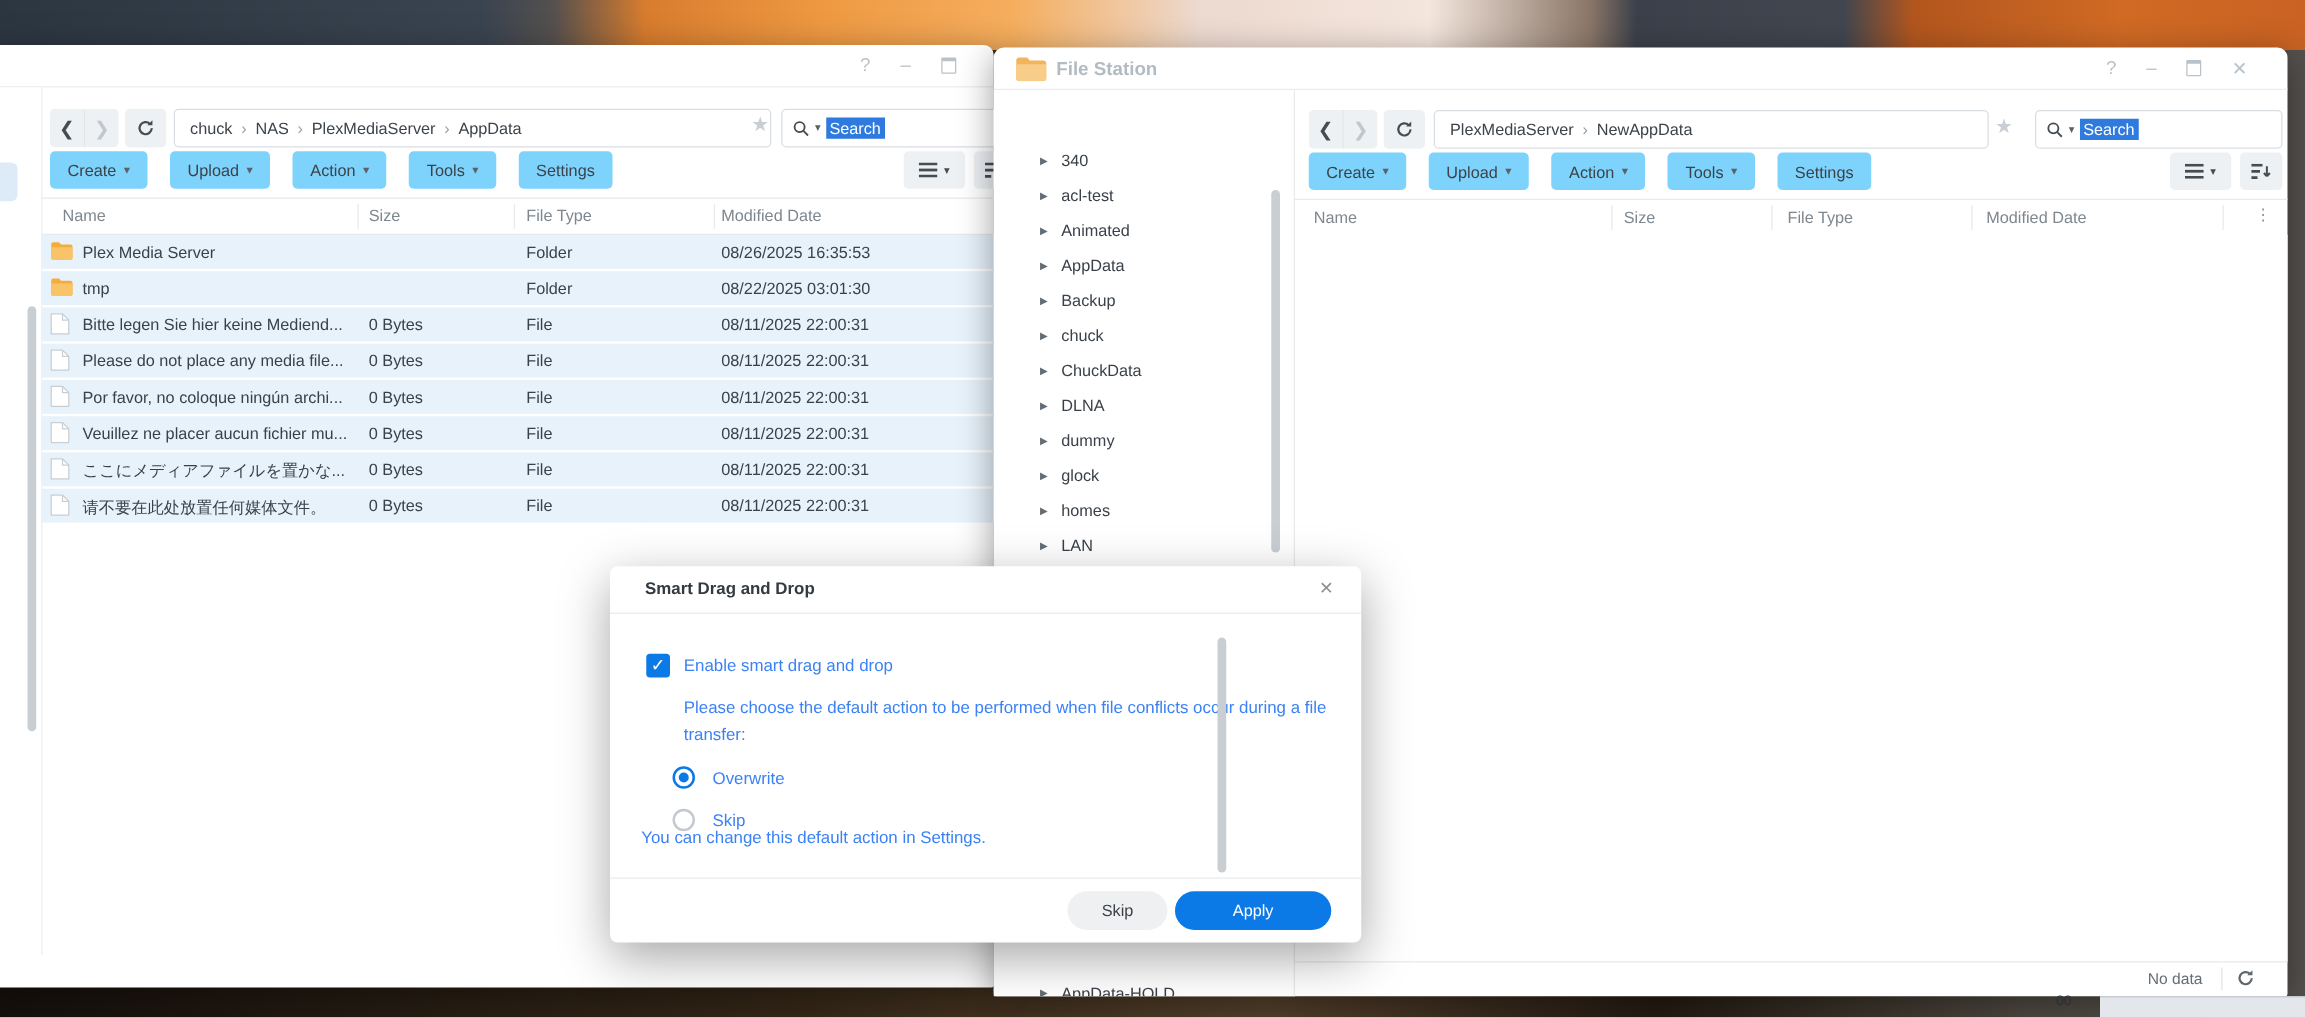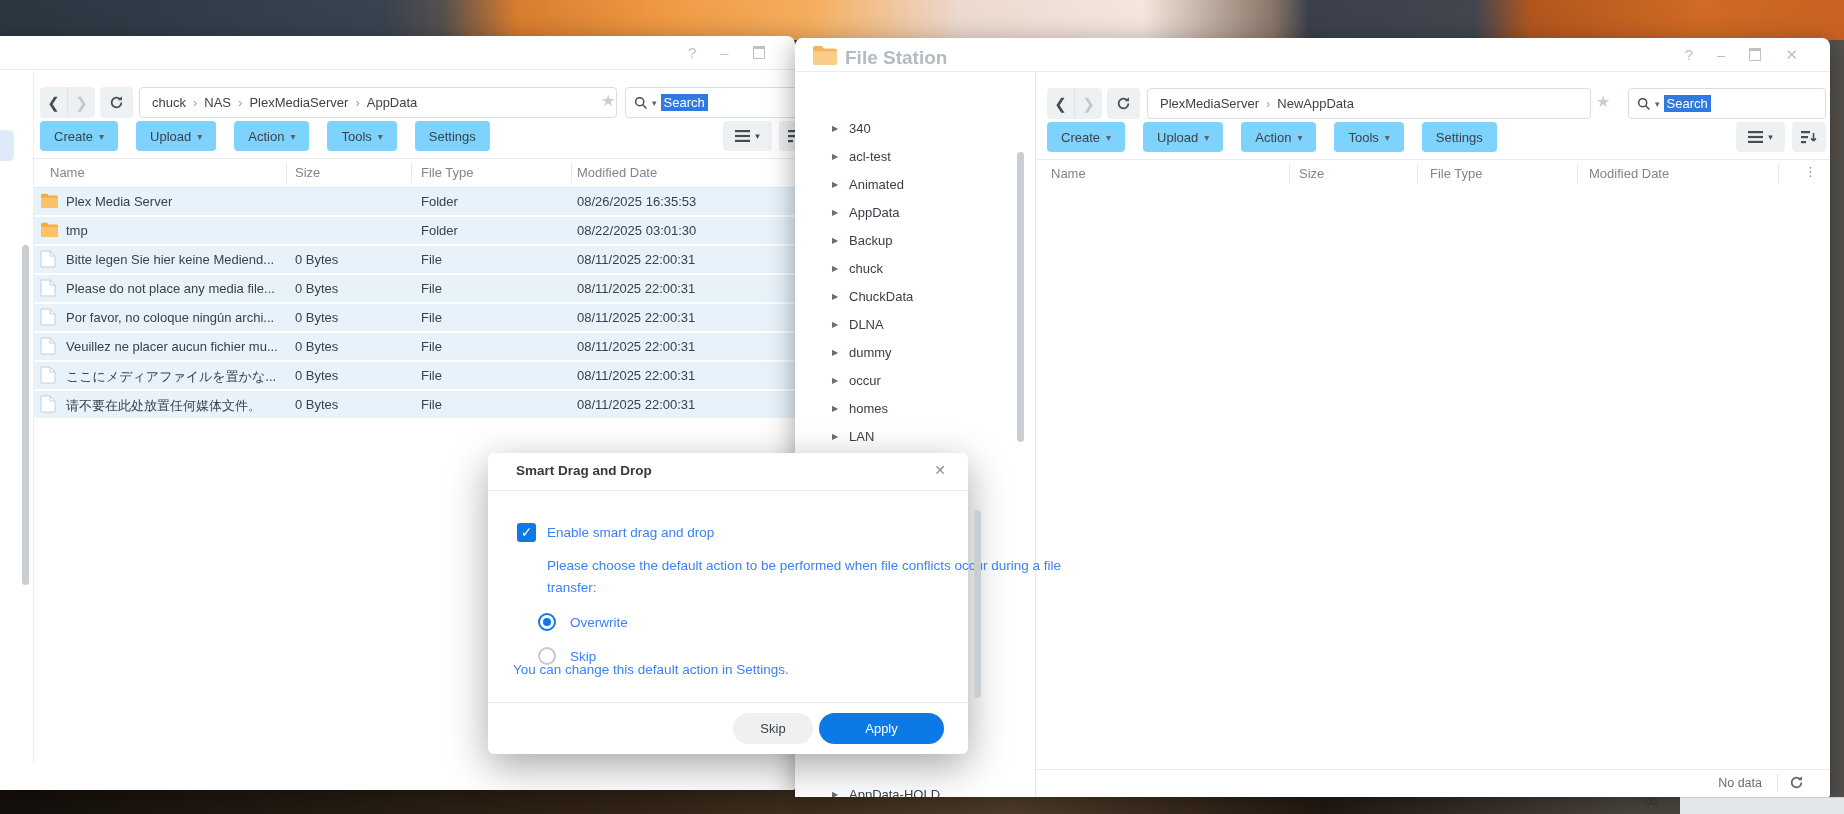--- a/index.html
+++ b/index.html
@@ -8,21 +8,21 @@
     background:
       linear-gradient(90deg,#2c3641 0%,#3a4450 21%,#55504e 24%,#d87c2e 28%,#ef9a43 36%,#f5ae5e 44%,#ecd9cf 52%,#f4e6dd 62%,#8a7668 69%,#3b404a 71%,#41464f 80%,#b2561e 83%,#d06a24 92%,#c96223 100%) 0 0/100% 40px no-repeat,
       linear-gradient(90deg,#15100c 0%,#352718 35%,#54402c 55%,#241a12 72%,#4e4840 88%,#55514e 100%) 0 0/100% 100%;
   }
   .win{position:absolute;background:#fff;border-radius:8px 8px 2px 2px;box-shadow:0 6px 28px rgba(0,0,0,.38);}
   .titlebar{position:relative;height:33px;border-bottom:1px solid #e9edf0;}
   .winctrls{position:absolute;top:0;height:33px;display:flex;align-items:center;gap:24px;color:#bac2c9;font-size:15px;}
   .winctrls span{cursor:default;}
   .maxbox{display:inline-block;width:10px;height:9px;border:1.6px solid #bac2c9;border-top-width:3px;border-radius:1px;}
   .appicon{position:absolute;left:17px;top:6px;}
-  .apptitle{position:absolute;left:50px;top:9px;font-size:19px;font-weight:bold;color:#b3bbc2;}
+  .apptitle{position:absolute;left:50px;top:9px;font-size:15px;font-weight:bold;color:#b3bbc2;}
   
   .navgroup{position:absolute;display:flex;height:31px;border-radius:4px;overflow:hidden;}
   .navbtn{width:27px;height:31px;background:#eef1f4;display:flex;align-items:center;justify-content:center;font-size:15px;color:#454c52;}
   .navbtn.dis{color:#c0c7cd;}
   .navgroup .navbtn+.navbtn{border-left:1px solid #e2e6ea;}
   .sqbtn{position:absolute;height:31px;background:#eef1f4;border-radius:4px;display:flex;align-items:center;justify-content:center;color:#454c52;}
   .crumbbar{position:absolute;height:29px;background:#fff;border:1px solid #d9dee3;border-radius:4px;display:flex;align-items:center;padding:0 12px;gap:7px;font-size:13px;color:#3c434a;}
   .crumbsep{color:#9aa2a9;font-size:13px;}
   .star{position:absolute;color:#c9ced4;font-size:16px;line-height:1;}
   .searchbox{position:absolute;height:29px;border:1px solid #d9dee3;border-radius:4px;background:#fff;display:flex;align-items:center;padding:0 8px;gap:4px;overflow:hidden;}
@@ -42,21 +42,21 @@
   .ficon{position:absolute;left:7px;top:4px;}
   .statusbar{position:absolute;left:0;right:0;bottom:0;height:26px;border-top:1px solid #e6eaed;font-size:12.5px;color:#666e75;}
   .statusbar .stxt{position:absolute;top:6px;}
   .statusbar .ssep{position:absolute;top:4px;width:1px;height:18px;background:#dfe4e8;}
   .refresh{color:#5f676e;}
   
   .tree-item{position:absolute;left:8px;right:14px;height:28px;display:flex;align-items:center;gap:9px;padding-left:29px;font-size:13px;color:#3a4149;border-radius:4px;}
   .tree-item .tarrow{font-size:8px;color:#646c74;width:8px;}
   .scrollthumb{position:absolute;width:7px;border-radius:4px;background:#c9ced3;}
   
-  #dialog{position:absolute;left:488px;top:453px;width:480px;height:301px;background:#fff;border-radius:6px;box-shadow:0 12px 40px rgba(0,0,0,.35);z-index:50;}
+  #dialog{position:absolute;left:488px;top:453px;width:601px;height:301px;background:#fff;border-radius:6px;box-shadow:0 12px 40px rgba(0,0,0,.35);z-index:50;}
   #dialog .dhead{position:relative;height:37px;border-bottom:1px solid #e8ebee;}
   #dialog .dtitle{position:absolute;left:28px;top:10px;font-size:13.5px;font-weight:bold;color:#333a40;}
   #dialog .dclose{position:absolute;right:22px;top:9px;font-size:14px;color:#8a9197;}
   .checkbox{position:absolute;width:19px;height:19px;background:#0c7ae6;border-radius:3px;color:#fff;font-size:14px;line-height:19px;text-align:center;}
   .radio{position:absolute;width:18px;height:18px;border-radius:50%;border:2px solid #c3c9cf;box-sizing:border-box;}
   .radio.sel{border-color:#0c7ae6;}
   .radio.sel::after{content:"";position:absolute;left:3px;top:3px;width:8px;height:8px;border-radius:50%;background:#0c7ae6;}
   .dtext{position:absolute;font-size:13.5px;color:#3b82f6;}
   #dialog .dfoot{position:absolute;left:0;right:0;bottom:0;height:51px;border-top:1px solid #e8ebee;}
   .pill{position:absolute;top:10px;height:31px;border:none;border-radius:16px;font-size:13px;font-family:inherit;}
@@ -316,21 +316,21 @@
     <div class="tree-item" style="top:238px;">
           <span class="tarrow">▶</span>
           <span>DLNA</span>
         </div>
     <div class="tree-item" style="top:266px;">
           <span class="tarrow">▶</span>
           <span>dummy</span>
         </div>
     <div class="tree-item" style="top:294px;">
           <span class="tarrow">▶</span>
-          <span>occur</span>
+          <span>glock</span>
         </div>
     <div class="tree-item" style="top:322px;">
           <span class="tarrow">▶</span>
           <span>homes</span>
         </div>
     <div class="tree-item" style="top:350px;">
           <span class="tarrow">▶</span>
           <span>LAN</span>
         </div>
     <div class="tree-item" style="top:378px;">

